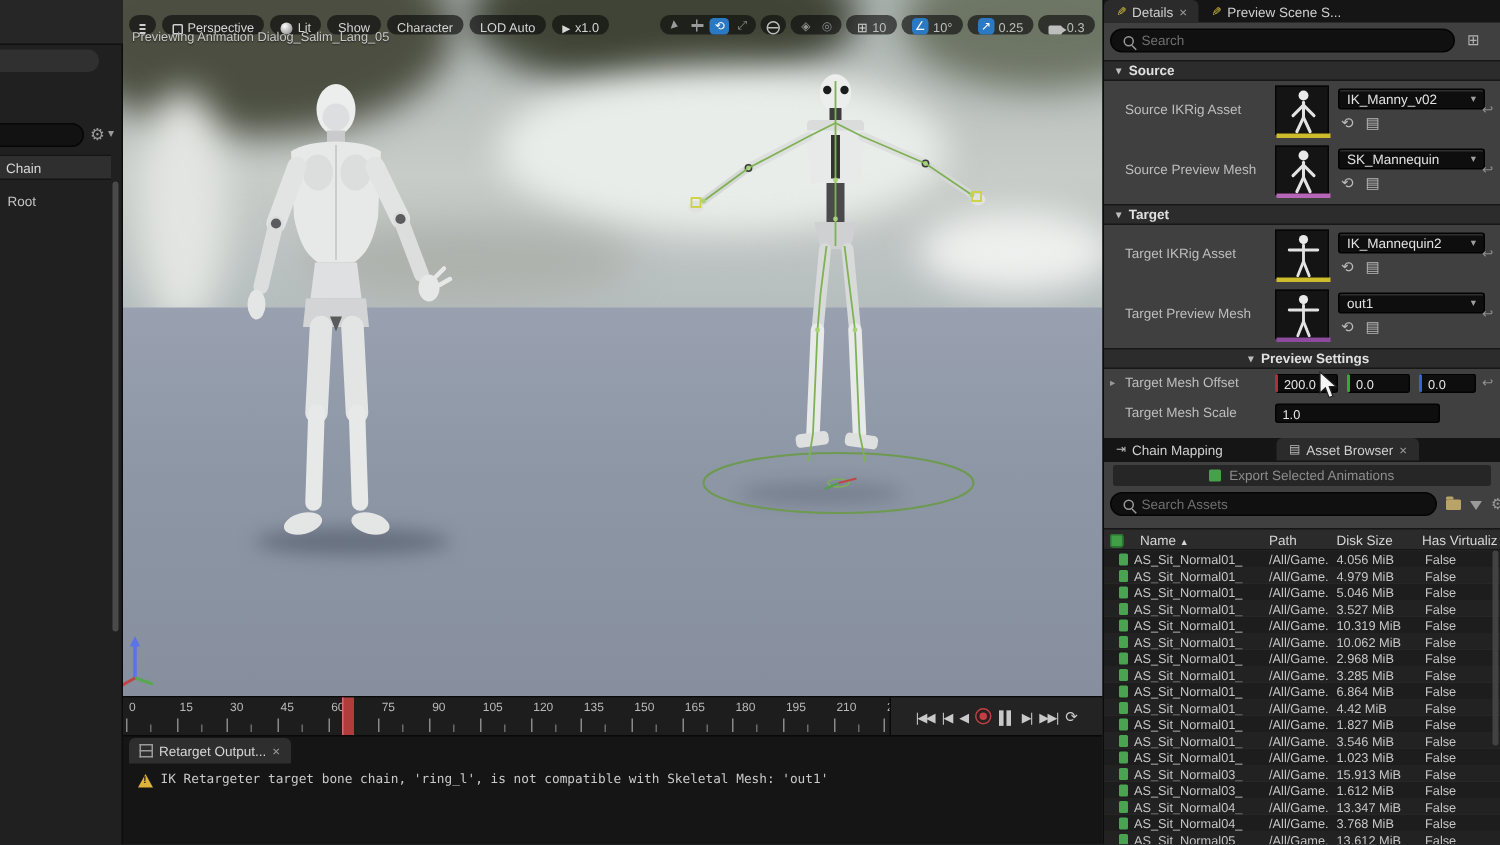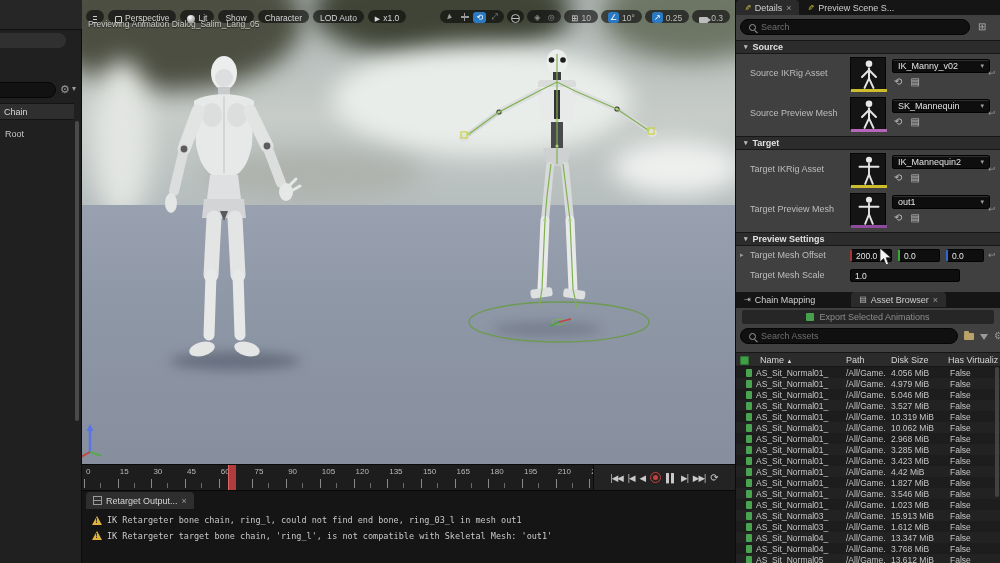--- a/index.html
+++ b/index.html
@@ -391,24 +391,20 @@
   <div class="abs logpanel">
     <div class="abs log-tab">
       <span class="grid-ic"></span>
       <span>Retarget Output...</span>
       <span class="xclose">×</span>
     </div>
     <div class="abs log-lines">
 
         <div class="log-line">
           <span class="warn-tri"></span>
-          <span>IK Retargeter bone chain, ring_l, could not find end bone, ring_03_l in mesh out1</span>
-        </div>
-        <div class="log-line">
-          <span class="warn-tri"></span>
           <span>IK Retargeter target bone chain, 'ring_l', is not compatible with Skeletal Mesh: 'out1'</span>
         </div>
       </div>
   </div>
 
   <div class="abs rpanel">
     <div class="abs rp-tabs">
       <div class="rp-tab active">
         <span class="pen">✎</span>
         <span>Details</span>
@@ -530,21 +526,21 @@
           <span>out1</span>
           <span class="cchev">▾</span>
         </span>
       <span class="subic">
           <span>⟲</span>
           <span>▤</span>
         </span>
       <span class="resetic">↩</span>
     </div>
 
-    <div class="abs sec-hdr" style="top:232px;">
+    <div class="abs sec-hdr" style="top:232px;justify-content:center;">
       <span class="sec-car">▾</span>
       <span>Preview Settings</span>
     </div>
 
     <div class="abs prow" style="top:246px;height:20px;">
       <span style="position:absolute;left:4px;top:5px;color:#9a9a9a;font-size:7px;">▸</span>
       <span class="lbl" style="top:4px;">Target Mesh Offset</span>
       <input class="numf x" style="left: 114px; width: 42px;" readonly="" value="200.0">
       <input class="numf y" style="left: 162px; width: 42px;" readonly="" value="0.0">
       <input class="numf z" style="left: 210px; width: 38px;" readonly="" value="0.0">
@@ -646,21 +642,21 @@
           <span class="doc-ic"></span>
           <span class="c rc-name">AS_Sit_Normal01_</span>
           <span class="c rc-path">/All/Game.</span>
           <span class="c rc-size">3.285 MiB</span>
           <span class="c rc-virt">False</span>
         </div>
         <div class="ab-row">
           <span class="doc-ic"></span>
           <span class="c rc-name">AS_Sit_Normal01_</span>
           <span class="c rc-path">/All/Game.</span>
-          <span class="c rc-size">3.423 MiB</span>
+          <span class="c rc-size">6.864 MiB</span>
           <span class="c rc-virt">False</span>
         </div>
         <div class="ab-row">
           <span class="doc-ic"></span>
           <span class="c rc-name">AS_Sit_Normal01_</span>
           <span class="c rc-path">/All/Game.</span>
           <span class="c rc-size">4.42 MiB</span>
           <span class="c rc-virt">False</span>
         </div>
         <div class="ab-row">

